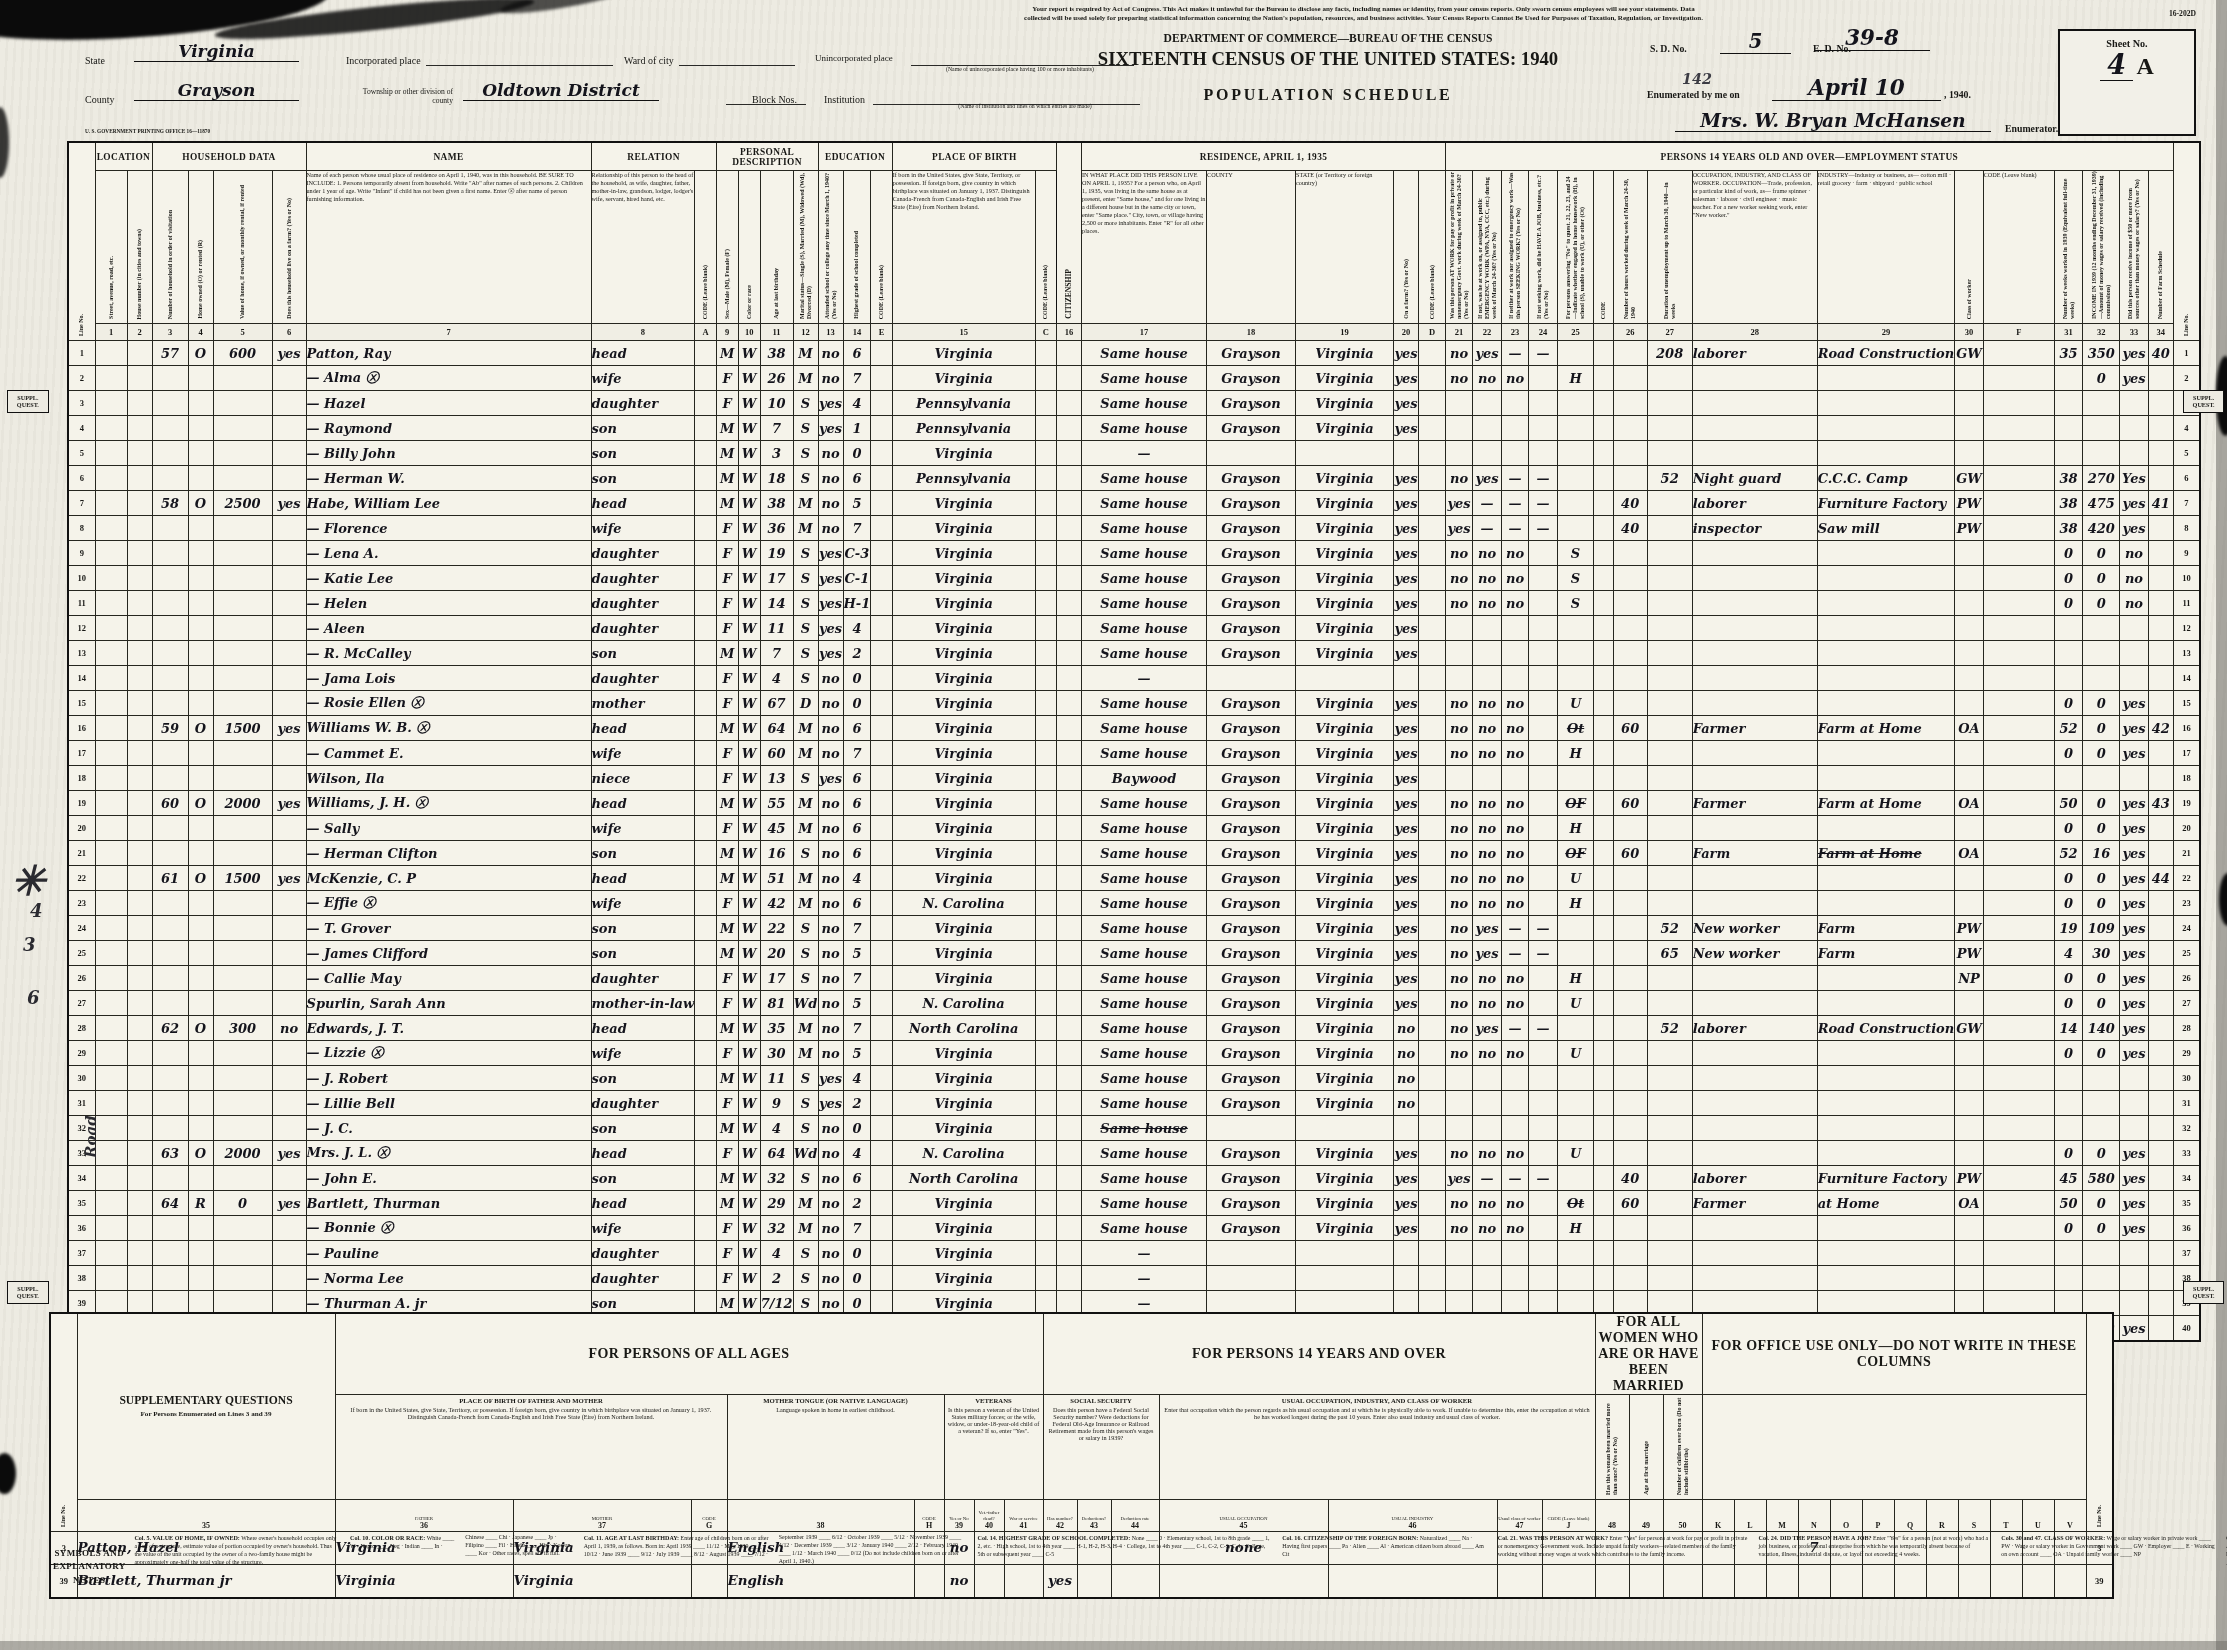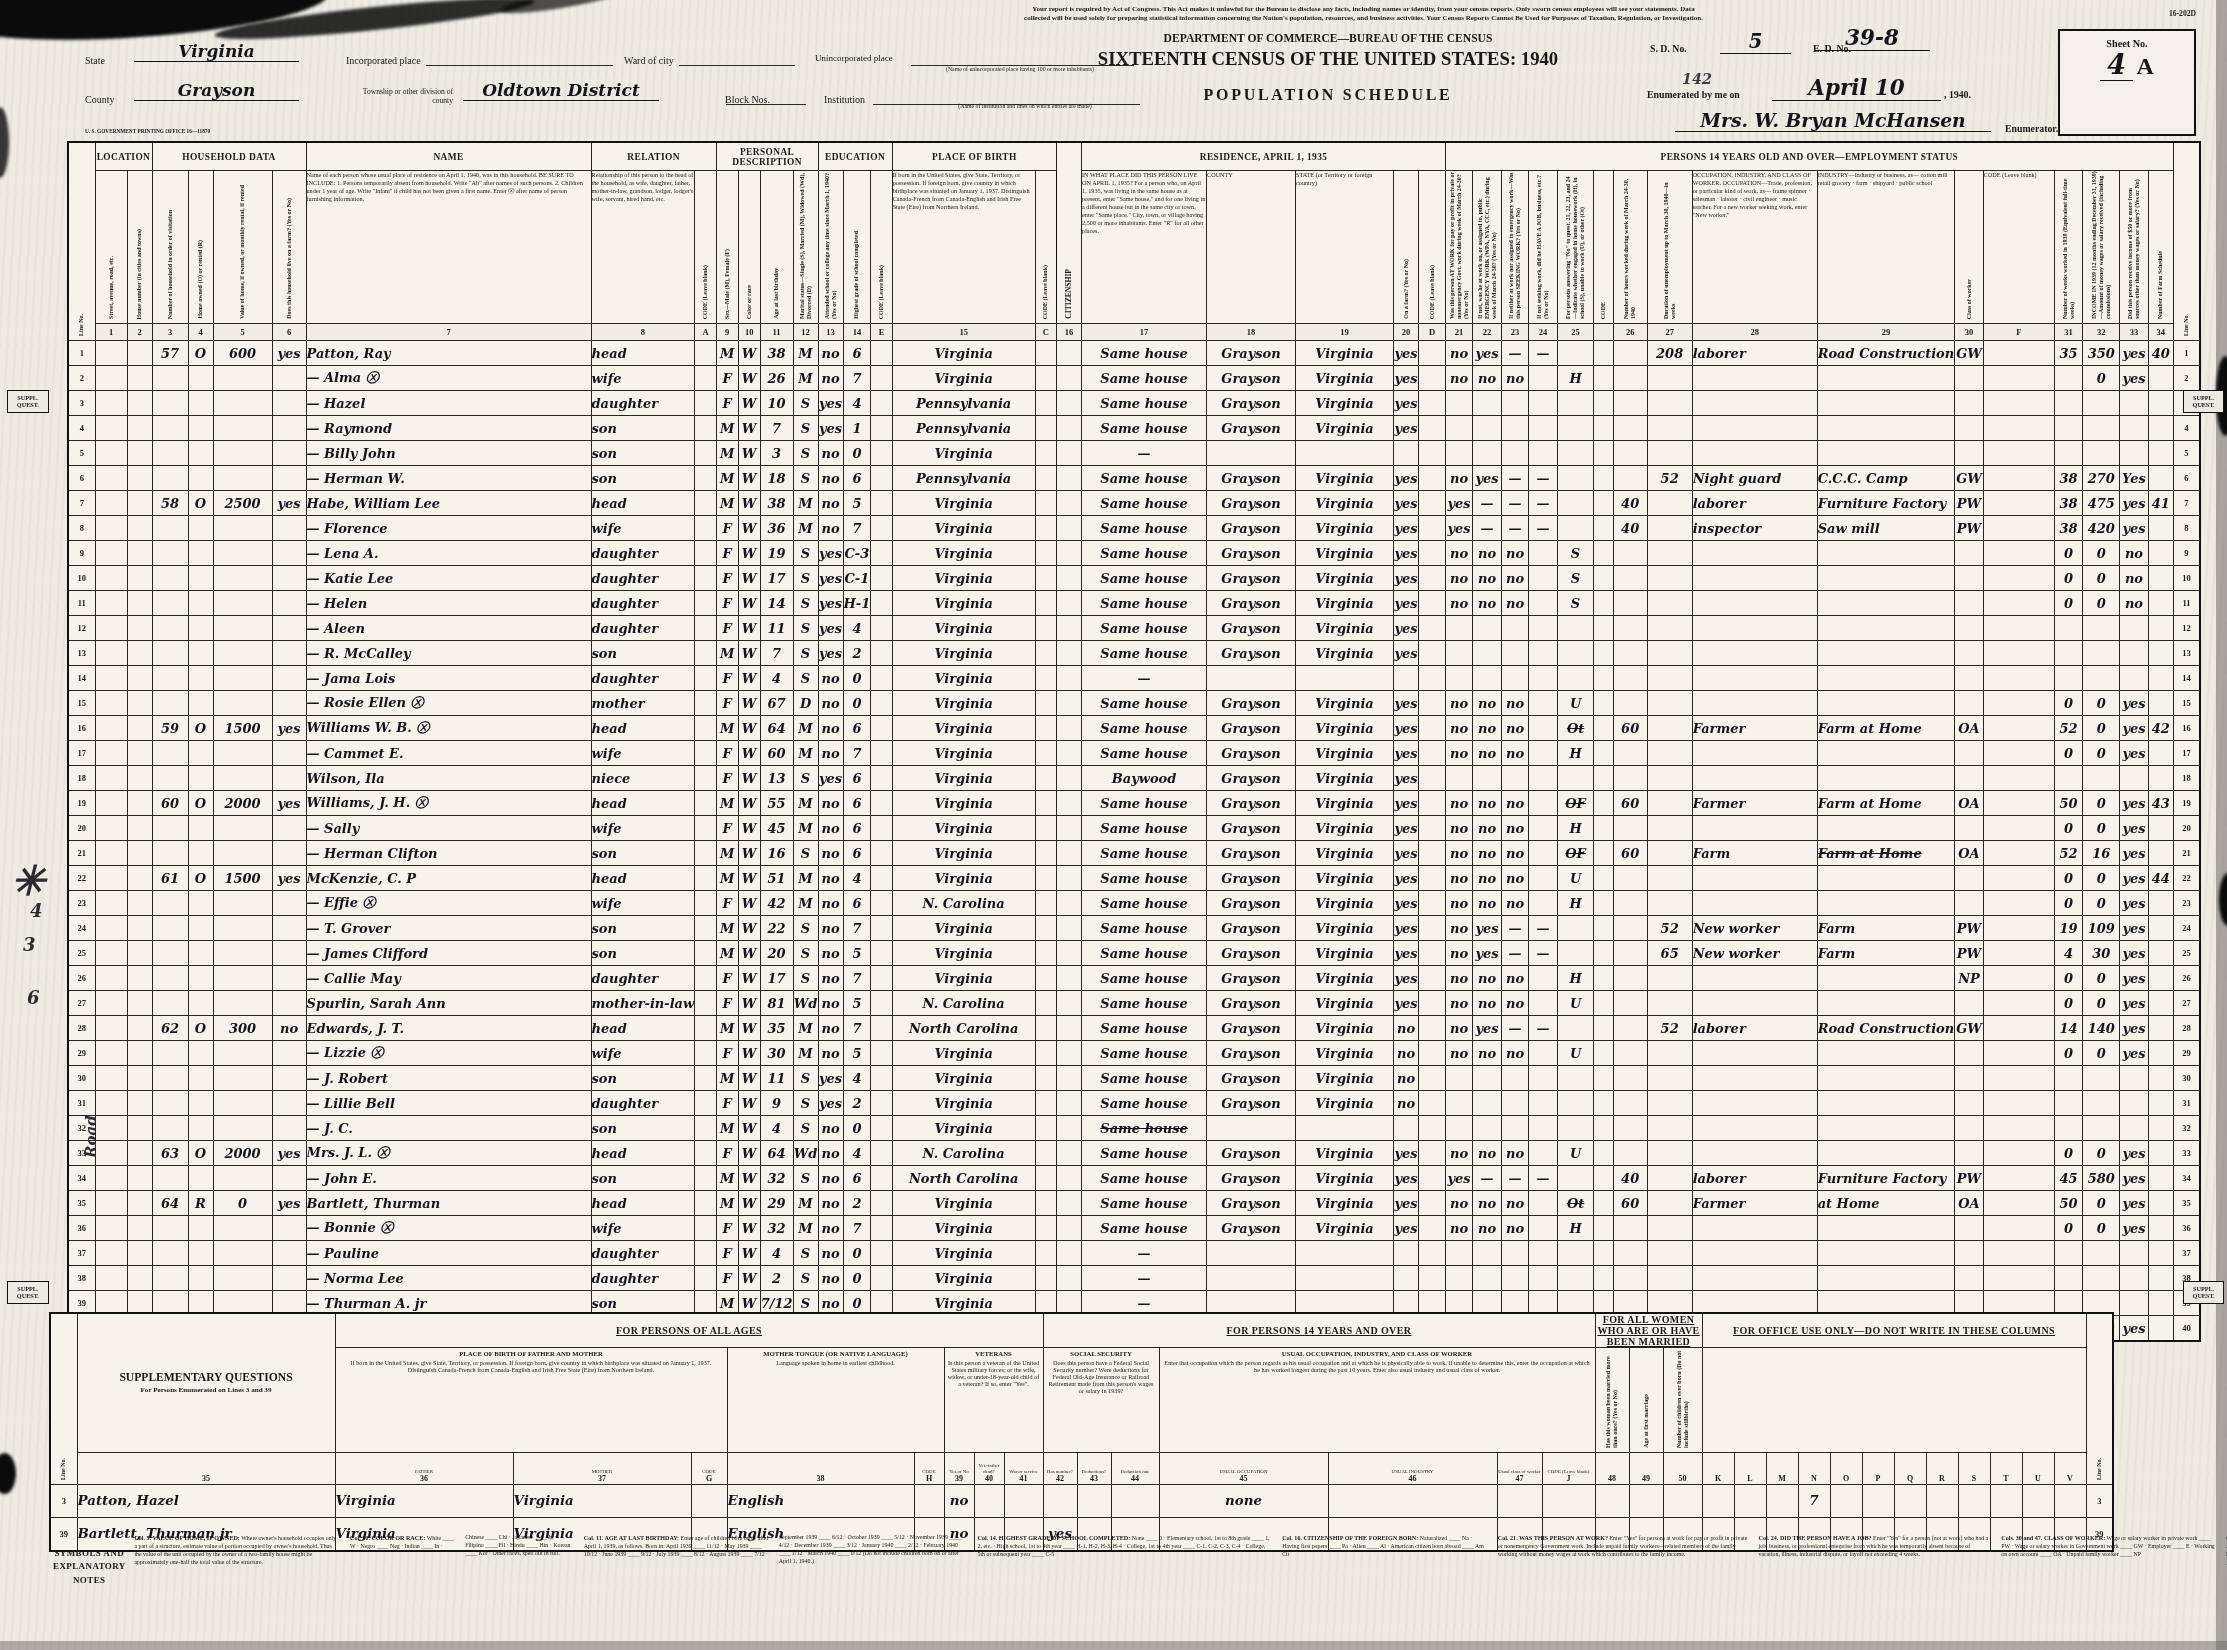--- a/index.html
+++ b/index.html
@@ -32,21 +32,21 @@
   th.num{font-size:8.5px;font-weight:bold;height:16px;text-align:center;background:#f0eee4;}
   td{height:24px;text-align:center;}
   td .hw{font-size:13px;white-space:nowrap;}
   td.tl{text-align:left;padding-left:5.3px;}
   td.lnc{font-size:8.5px;font-weight:bold;font-family:"Liberation Serif",serif;}
   .hb{border-left:1.8px solid #111 !important;}
   .strike{text-decoration:line-through;}
   
   table.sup{border-collapse:collapse;table-layout:fixed;background:#f5f3ea;border:2.7px solid #111;}
   table.sup th,table.sup td{border:0.9px solid #26261f;padding:0;overflow:hidden;}
-  .sup th.gt{height:27px;font-size:10px;text-decoration:underline;}
+  .sup th.gt{height:27px;font-size:14px;}
   .sup th.sg{vertical-align:top;font-size:6.2px;font-weight:normal;padding:1.8px 2.7px;height:100px;}
   .sup th.sg b{display:block;text-align:center;font-size:6.7px;margin-bottom:1.8px;}
   .sup th.vth{height:100px;}
   .sup th.n2{font-size:8px;font-weight:bold;height:30px;vertical-align:bottom;padding-bottom:0.9px;}
   .sup th.n2 i{display:block;font-size:4.9px;font-style:normal;font-weight:normal;line-height:1.1;}
   .sup td{height:32px;}
   .sup td .hw{font-size:13.4px;}
   .supTitle{font-size:11.6px;font-weight:bold;text-align:center;vertical-align:middle;line-height:1.4;}
   .supTitle i{display:block;font-size:7.1px;font-style:normal;font-weight:bold;}
   
@@ -93,21 +93,21 @@
   <div class="abs lab" style="left:624px;top:55px;">Ward of city</div>
   <div class="abs dots" style="left:679px;top:52px;width:116px;"></div>
   <div class="abs lab" style="left:815px;top:53px;font-size:9px;">Unincorporated place</div>
   <div class="abs dots" style="left:911px;top:52px;width:223px;"></div>
   <div class="abs tiny" style="left:891px;top:66px;width:258px;text-align:center;font-size:5.8px;">(Name of unincorporated place having 100 or more inhabitants)</div>
 
   <div class="abs lab" style="left:85px;top:94px;">County</div>
   <div class="abs hw hwl" style="left:134px;top:80px;border-bottom:1.8px solid #111;width:165px;text-align:center;">Grayson</div>
   <div class="abs lab" style="left:346px;top:87px;width:107px;text-align:right;line-height:1.25;font-size:7.6px;">Township or other division of county</div>
   <div class="abs hw hwl" style="left:463px;top:80px;border-bottom:1.8px solid #111;width:196px;text-align:center;">Oldtown District</div>
-  <div class="abs lab" style="left:677px;top:94px;padding-left:48px;">Block Nos.</div>
+  <div class="abs lab" style="left:704px;top:94px;padding-left:48px;">Block Nos.</div>
   <div class="abs dots" style="left:726px;top:91px;width:80px;"></div>
   <div class="abs lab" style="left:824px;top:94px;">Institution</div>
   <div class="abs dots" style="left:873px;top:91px;width:267px;"></div>
   <div class="abs tiny" style="left:900px;top:103px;width:250px;text-align:center;font-size:5.8px;">(Name of institution and lines on which entries are made)</div>
   <div class="abs" style="left:85px;top:128px;font-size:5.3px;font-weight:bold;">U. S. GOVERNMENT PRINTING OFFICE    16—11870</div>
 
   <div class="abs lab2" style="left:1650px;top:43px;">S. D. No.</div>
   <div class="abs hw" style="left:1720px;top:30px;font-size:19.6px;border-bottom:1.8px solid #111;width:71px;text-align:center;">5</div>
   <div class="abs lab2" style="left:1813px;top:43px;">E. D. No.</div>
   <div class="abs hw" style="left:1814px;top:25px;font-size:21.4px;border-bottom:1.8px solid #111;width:116px;text-align:center;">39-8</div>

